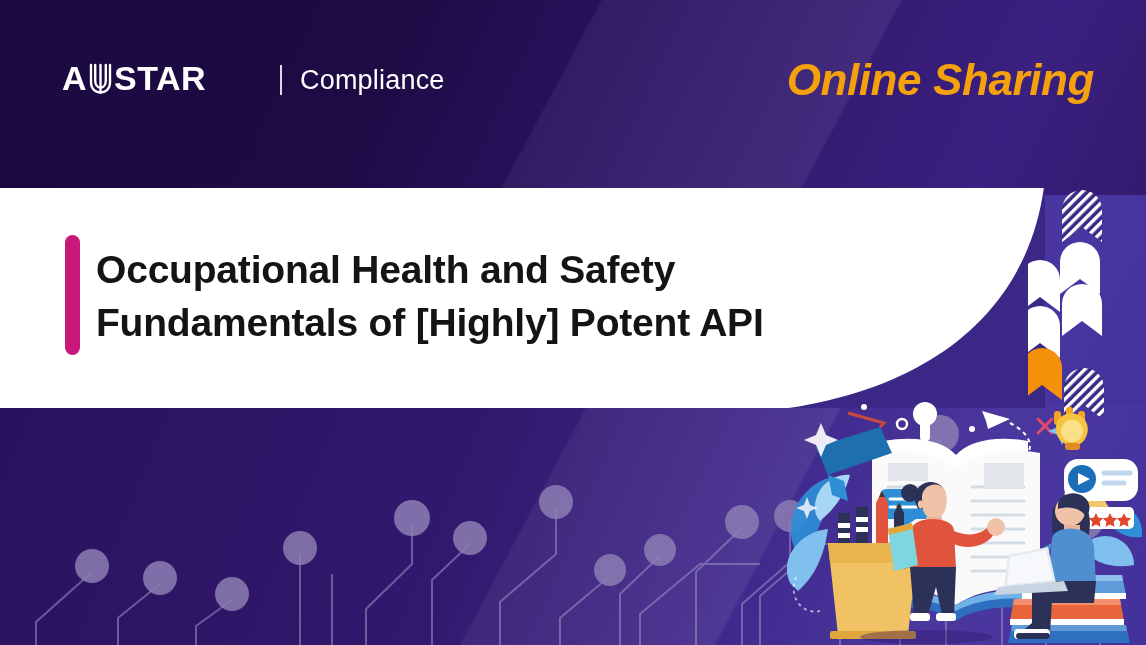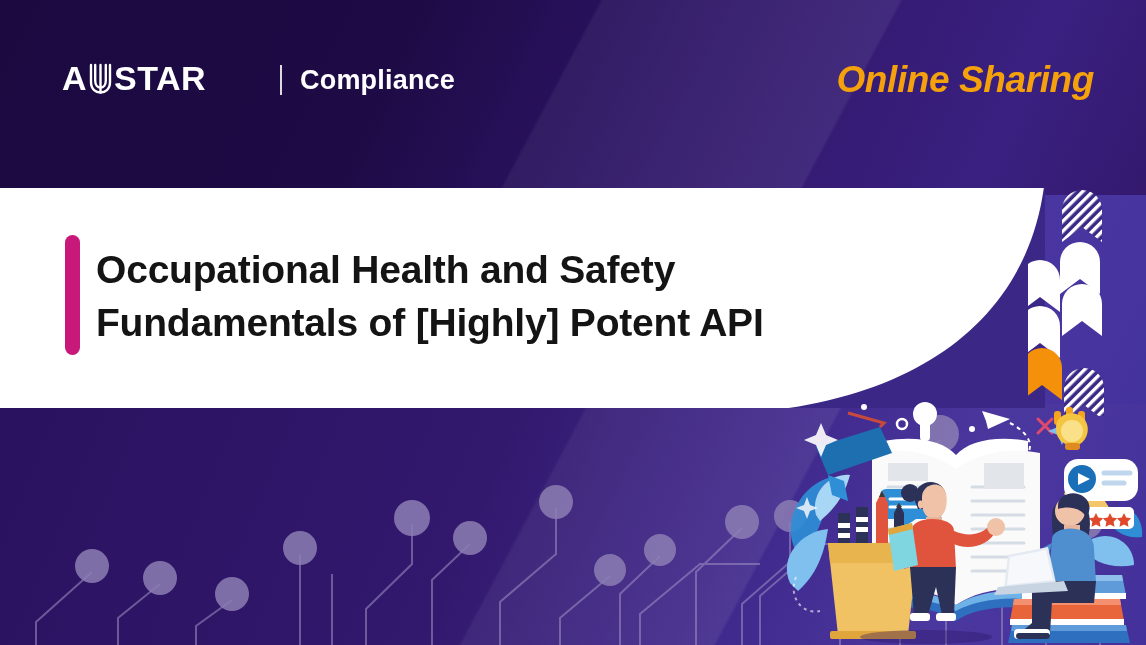--- a/index.html
+++ b/index.html
@@ -27,23 +27,23 @@
     background:linear-gradient(112deg,#2B1260 0%,#2E1566 22%,#33196E 42%,#3E2689 62%,#4B389F 82%,#44309A 100%);}
   .bg-wedge-bot-hi{position:absolute;left:0;top:404px;width:1146px;height:241px;
     background:linear-gradient(118deg,rgba(255,255,255,0) 0%,rgba(255,255,255,0) 46%,rgba(255,255,255,.055) 46.3%,rgba(255,255,255,.075) 66%,rgba(255,255,255,0) 66.3%,rgba(255,255,255,0) 100%);}
   .bg-circuit{position:absolute;left:0;top:404px;width:1146px;height:241px;}
 
   
   .header{position:absolute;left:0;top:0;width:1146px;height:188px;}
   .logo-wrap{position:absolute;left:62px;top:58px;display:flex;align-items:center;height:44px;}
   .logo-austar{display:flex;align-items:center;}
   .logo-sep{width:2px;height:30px;background:#fff;opacity:.85;margin:0 18px 0 20px;}
-  .logo-compliance{color:#fff;font-size:27px;font-weight:700;letter-spacing:.2px;line-height:1;}
+  .logo-compliance{color:#fff;font-size:27px;font-weight:400;letter-spacing:.2px;line-height:1;}
   .online-sharing{position:absolute;right:52px;top:58px;color:#F5A10B;
-    font-size:37px;font-weight:700;font-style:italic;letter-spacing:-.4px;line-height:44px;white-space:nowrap;}
+    font-size:44px;font-weight:700;font-style:italic;letter-spacing:-.4px;line-height:44px;white-space:nowrap;}
 
   
   .panel{position:absolute;left:0;top:188px;width:1040px;height:220px;background:#fff;}
   .panel-curve{position:absolute;left:760px;top:188px;width:285px;height:220px;overflow:hidden;}
   .panel-curve svg{display:block;}
   .accent-bar{position:absolute;left:65px;top:235px;width:15px;height:120px;border-radius:8px;background:#C8187A;}
   .title{position:absolute;left:96px;top:243px;width:760px;color:#141414;
     font-size:39px;font-weight:700;line-height:53px;letter-spacing:-.2px;}
   .title span{display:block;}
 

